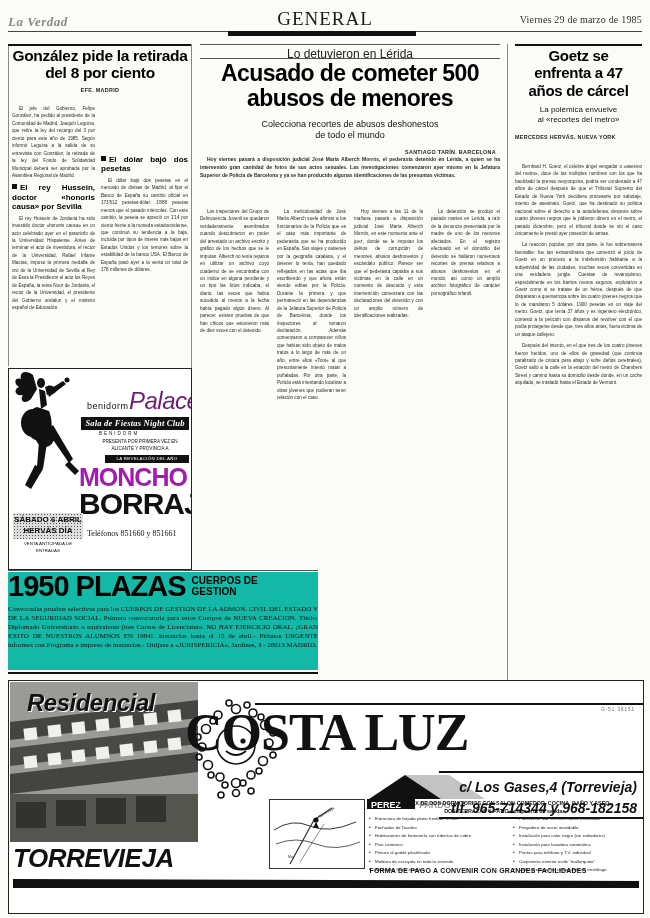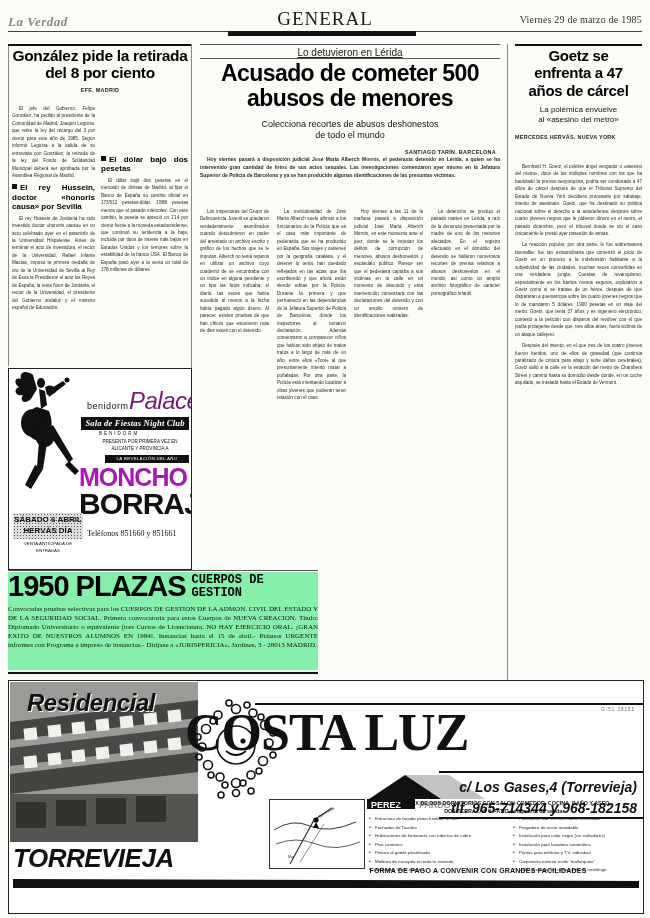--- a/index.html
+++ b/index.html
@@ -19,21 +19,21 @@
   .mast-bar{position:absolute;left:228px;top:31px;width:188px;height:5px;background:#111;}
 
   
   .vrule{position:absolute;width:1px;background:#888;}
   .hrule{position:absolute;height:1px;background:#555;}
   .thick{height:2px;background:#111;}
 
   
   .col{position:absolute;}
   .hl{font-family:"Liberation Sans",sans-serif;font-weight:bold;color:#000;line-height:1.02;}
-  .kicker{font-family:"Liberation Sans",sans-serif;font-size:10px;color:#222;text-align:center;text-decoration:underline;}
+  .kicker{font-family:"Liberation Sans",sans-serif;font-size:12px;color:#222;text-align:center;}
   .subhd{font-family:"Liberation Sans",sans-serif;font-size:9px;color:#111;text-align:center;line-height:1.25;}
   .byline{font-family:"Liberation Sans",sans-serif;font-weight:bold;font-size:5.4px;
     color:#222;letter-spacing:.3px;}
   .body{font-family:"Liberation Sans",sans-serif;font-size:4.6px;line-height:1.62;
     color:#2a2a2a;text-align:justify;}
   .subhead-inline{font-family:"Liberation Sans",sans-serif;font-weight:bold;font-size:8px;
     line-height:1.18;color:#000;margin:4px 0 3px;}
   .sq{display:inline-block;width:5px;height:5px;background:#111;margin-right:3px;vertical-align:1px;}
 
   
@@ -63,24 +63,24 @@
   .palace-tel{position:absolute;left:78px;top:160px;font-family:"Liberation Serif",serif;
     font-size:8px;color:#111;}
   .palace-venta{position:absolute;left:4px;top:172px;width:70px;font-family:"Liberation Sans",sans-serif;
     font-size:4.4px;color:#111;text-align:center;line-height:1.5;}
   .halftone{background-image:
       radial-gradient(#555 .6px, transparent .7px),
       radial-gradient(#777 .5px, transparent .6px);
     background-size:3px 3px,4px 4px;background-position:0 0,1px 1px;}
 
   
-  .ad-plazas{position:absolute;left:8px;top:572px;width:310px;height:98px;background:#86efac;}
+  .ad-plazas{position:absolute;left:8px;top:572px;width:310px;height:98px;background:#14b8a6;}
   .plazas-big{font-family:"Liberation Sans",sans-serif;font-weight:bold;font-size:29px;
     line-height:1;color:#000;letter-spacing:-1px;}
-  .plazas-cuerpos{font-family:Liberation Mono, monospace;font-weight:bold;font-size:12px;
+  .plazas-cuerpos{font-family:Liberation Sans, sans-serif;font-weight:bold;font-size:10px;
     line-height:1.05;color:#000;}
   .plazas-body{font-family:"Liberation Serif",serif;font-size:7px;line-height:1.3;color:#111;
     text-align:justify;}
 
   
   .ad-costa{position:absolute;left:8px;top:680px;width:634px;height:232px;
     border:1px solid #222;background:#fff;overflow:hidden;}
   .costa-photo{position:absolute;left:1px;top:1px;width:188px;height:160px;}
   .costa-resi{position:absolute;left:18px;top:8px;font-family:"Liberation Sans",sans-serif;
     font-style:italic;font-weight:bold;font-size:24px;color:#111;letter-spacing:-.5px;
@@ -182,21 +182,21 @@
   <div class="col body" style="left:431px;top:208px;width:69px;">
     <p>La detención se produjo el pasado martes en Lérida, a raíz de la denuncia presentada por la madre de uno de los menores afectados. En el registro efectuado en el domicilio del detenido se hallaron numerosos recortes de prensa relativos a abusos deshonestos en el mundo, así como un amplio archivo fotográfico de carácter pornográfico infantil.</p>
   </div>
 
   <div class="hrule thick" style="left:515px;top:44px;width:127px;"></div>
   <div class="col" style="left:515px;top:48px;width:127px;">
     <div class="hl" style="font-size:15px;text-align:center;letter-spacing:-.3px;">Goetz se</div>
     <div class="hl" style="font-size:15px;text-align:center;letter-spacing:-.3px;margin-top:2px;">enfrenta a 47</div>
     <div class="hl" style="font-size:15px;text-align:center;letter-spacing:-.3px;margin-top:2px;">años de cárcel</div>
     <div class="subhd" style="font-size:8px;margin-top:7px;font-weight:normal;">La polémica envuelve</div>
-    <div class="subhd" style="font-size:8px;font-weight:normal;">al «asesino del metro»</div>
+    <div class="subhd" style="font-size:8px;font-weight:normal;">al «recortes del metro»</div>
     <div class="byline" style="margin-top:9px;text-align:justify;">MERCEDES HERVÁS. NUEVA YORK</div>
   </div>
 
   <div class="col body" style="left:515px;top:163px;width:127px;">
     <p>Bernhard H. Goetz, el célebre ángel vengador o «asesino del metro», doce de los múltiples nombres con los que ha bautizado la prensa neoyorquina, podría ser condenado a 47 años de cárcel después de que el Tribunal Supremo del Estado de Nueva York decidiera procesarle por sabotaje, intento de asesinato. Goetz, que ha destinado su política nacional sobre el derecho a la autodefensa, después sobre cuatro jóvenes negros que le pidieron dinero en el metro, el pasado diciembre, pero el tribunal donde se vio el caso únicamente le prestó ayer posesión de armas.</p>
     <p style="margin-top:4px;">La reacción popular, por otra parte, le fue sobremanera favorable: fue tan extraordinaria que comenzó el juicio de Goetz en un proceso a la indefensión habitante a la subjetividad de las ciudades, muchas veces convertidas en una verdadera jungla. Cuestas de revanquismo, especialmente en los barrios menos seguros, explotaron a Goetz como si se tratase de un héroe, después de que dispararan a quemarropa sobre los cuatro jóvenes negros que lo de mandaron 5 dólares. 1900 pesetas en un viaje del metro. Goetz, que tenía 37 años y es ingeniero electrónico, contestó a la petición con disparos del revólver con el que podía protegerse desde que, tres años antes, fuera víctima de un ataque callejero.</p>
     <p style="margin-top:4px;">Después del intento, en el que tres de los cuatro jóvenes fueron heridos, uno de ellos de gravedad (que continúa paralizado de cintura para abajo y sufre daños cerebrales), Goetz salió a la calle en la estación del metro de Chambers Street y caminó hasta su domicilio desde donde, en un coche alquilado, se trasladó hasta el Estado de Vermont.</p>
   </div>
 
   <div class="ad-palace">

